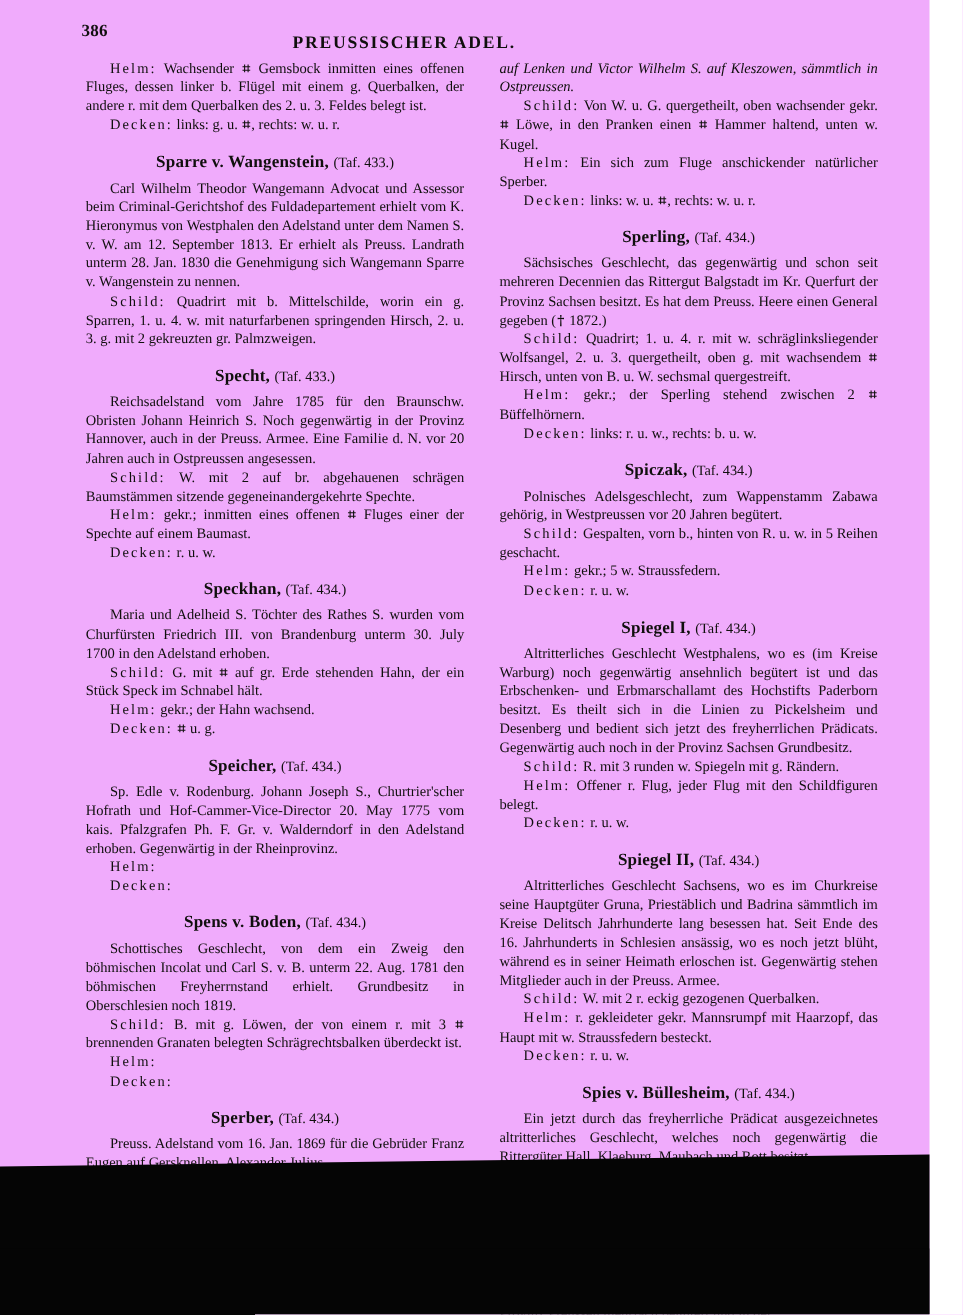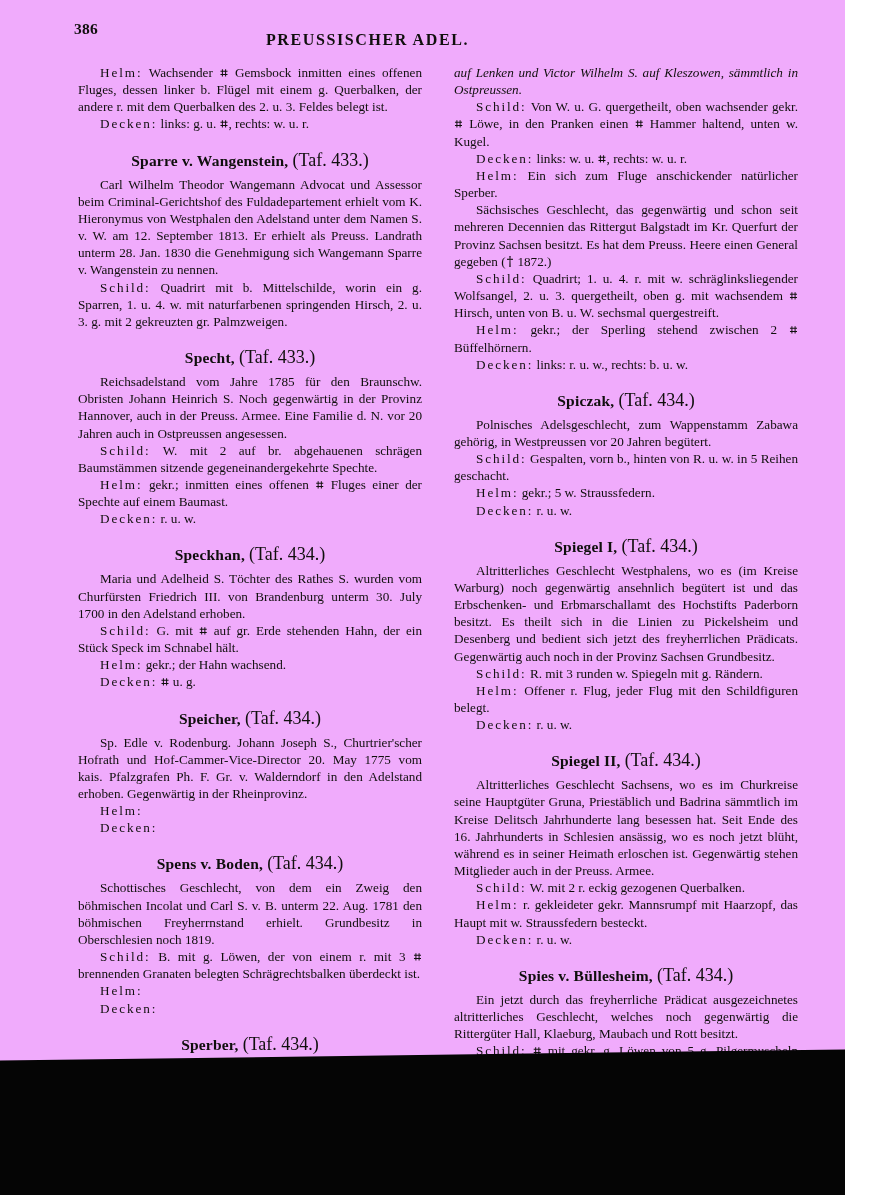--- a/index.html
+++ b/index.html
@@ -87,37 +87,37 @@
 
   .entry-title {
     text-align: center;
     font-size: 15.5px;
     font-weight: 700;
     margin: 17px 0 5px 0;
     letter-spacing: 0.2px;
   }
   .entry-title .taf {
     font-weight: 400;
-    font-size: 18px;
+    font-size: 13px;
     letter-spacing: 0;
   }
   .spaced {
     letter-spacing: 1.9px;
   }
   .sym {
     font-family: "DejaVu Sans", sans-serif;
     font-size: 12.4px;
     font-weight: 700;
     letter-spacing: 0;
     padding: 0 1px;
   }
   .sym-dag {
     font-family: "DejaVu Serif", serif;
   }
-  .blk { margin-top: 12px; }
+  .blk { margin-top: 1px; }
 </style>
 </head>
 <body>
 
 <div class="page">
 
   <div class="header">
     <div class="folio">386</div>
     <div class="running-head">PREUSSISCHER ADEL.</div>
   </div>
@@ -159,23 +159,24 @@
 
       <div class="entry-title"><span>Sperber,</span> <span class="taf">(Taf. 434.)</span></div>
       <p class="ind">Preuss. Adelstand vom 16. Jan. 1869 für die Gebrüder Franz Eugen auf Gersknellen, Alexander Julius</p>
 
     </div>
 
     <div class="col">
 
       <p class="noind blk">auf Lenken und Victor Wilhelm S. auf Kleszowen, sämmtlich in Ostpreussen.</p>
       <p class="ind"><span class="spaced">Schild:</span><span> Von W. u. G. quergetheilt, oben wachsender gekr. </span><span class="sym">⌗</span><span> Löwe, in den Pranken einen </span><span class="sym">⌗</span><span> Hammer haltend, unten w. Kugel.</span></p>
+      <p class="ind"><span class="spaced">Helm:</span><span> Ein sich zum Fluge anschickender natürlicher Sperber.</span></p>
       <p class="ind"><span class="spaced">Decken:</span><span> links: w. u. </span><span class="sym">⌗</span><span>, rechts: w. u. r.</span></p>
-      <p class="ind"><span class="spaced">Helm:</span><span> Ein sich zum Fluge anschickender natürlicher Sperber.</span></p>
-
+
+      <div class="entry-title"><span>Sperling,</span> <span class="taf">(Taf. 434.)</span></div>
       <p class="ind"><span>Sächsisches Geschlecht, das gegenwärtig und schon seit mehreren Decennien das Rittergut Balgstadt im Kr. Querfurt der Provinz Sachsen besitzt. Es hat dem Preuss. Heere einen General gegeben (</span><span class="sym sym-dag">†</span><span> 1872.)</span></p>
       <p class="ind"><span class="spaced">Schild:</span><span> Quadrirt; 1. u. 4. r. mit w. schräglinksliegender Wolfsangel, 2. u. 3. quergetheilt, oben g. mit wachsendem </span><span class="sym">⌗</span><span> Hirsch, unten von B. u. W. sechsmal quergestreift.</span></p>
       <p class="ind"><span class="spaced">Helm:</span><span> gekr.; der Sperling stehend zwischen 2 </span><span class="sym">⌗</span><span> Büffelhörnern.</span></p>
       <p class="ind"><span class="spaced">Decken:</span><span> links: r. u. w., rechts: b. u. w.</span></p>
 
       <div class="entry-title"><span>Spiczak,</span> <span class="taf">(Taf. 434.)</span></div>
       <p class="ind">Polnisches Adelsgeschlecht, zum Wappenstamm Zabawa gehörig, in Westpreussen vor 20 Jahren begütert.</p>
       <p class="ind"><span class="spaced">Schild:</span><span> Gespalten, vorn b., hinten von R. u. w. in 5 Reihen geschacht.</span></p>
       <p class="ind"><span class="spaced">Helm:</span><span> gekr.; 5 w. Straussfedern.</span></p>
       <p class="ind"><span class="spaced">Decken:</span><span> r. u. w.</span></p>

